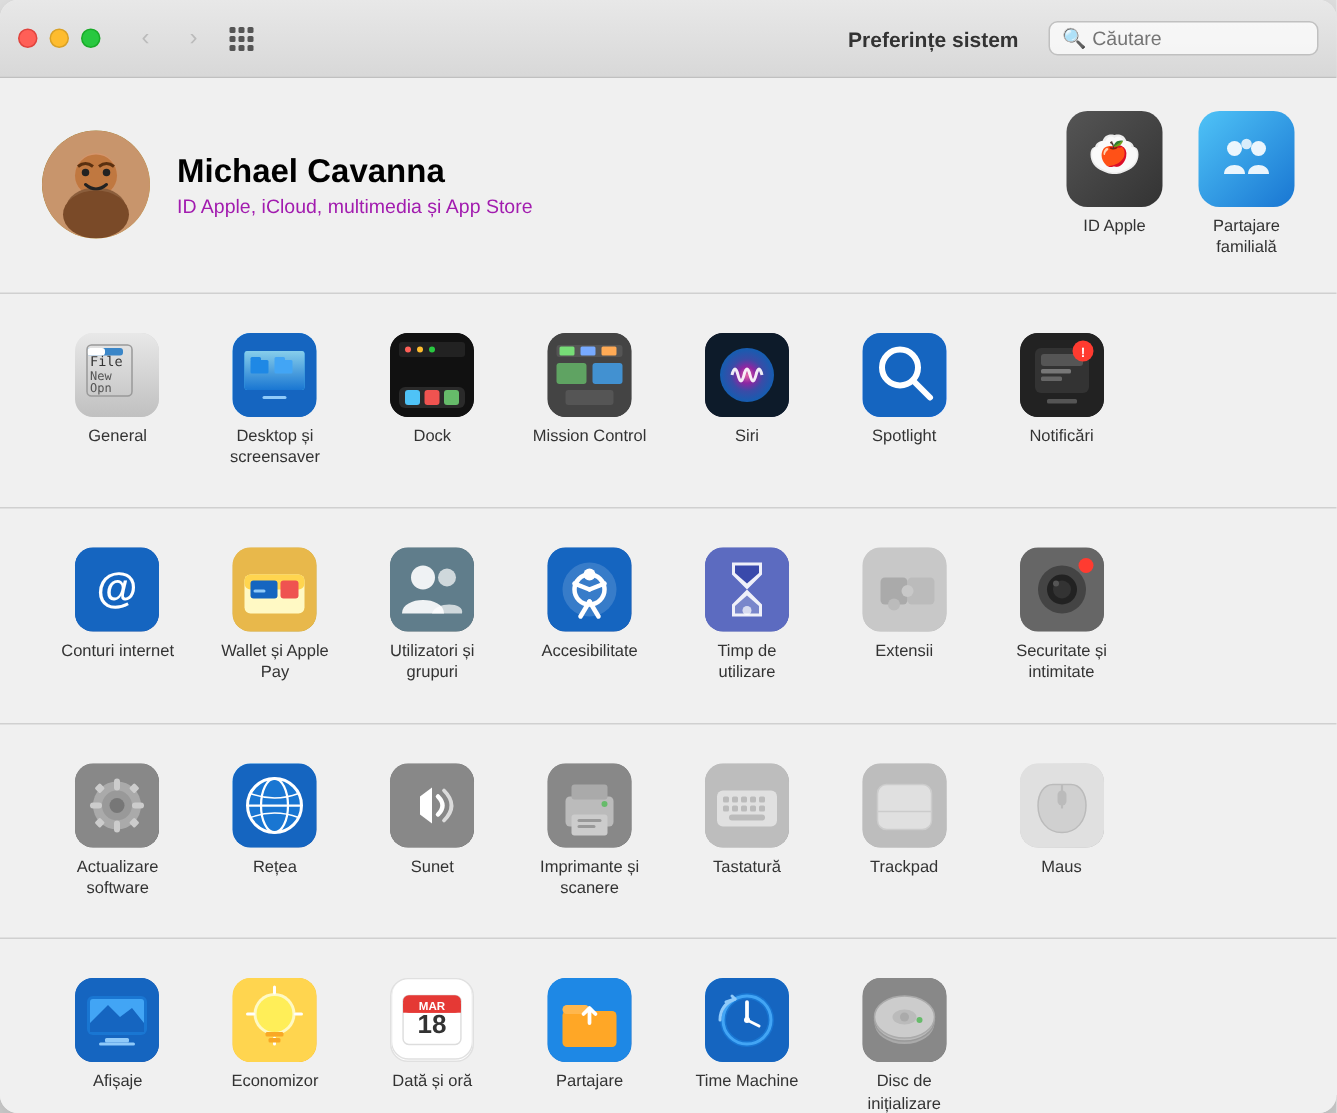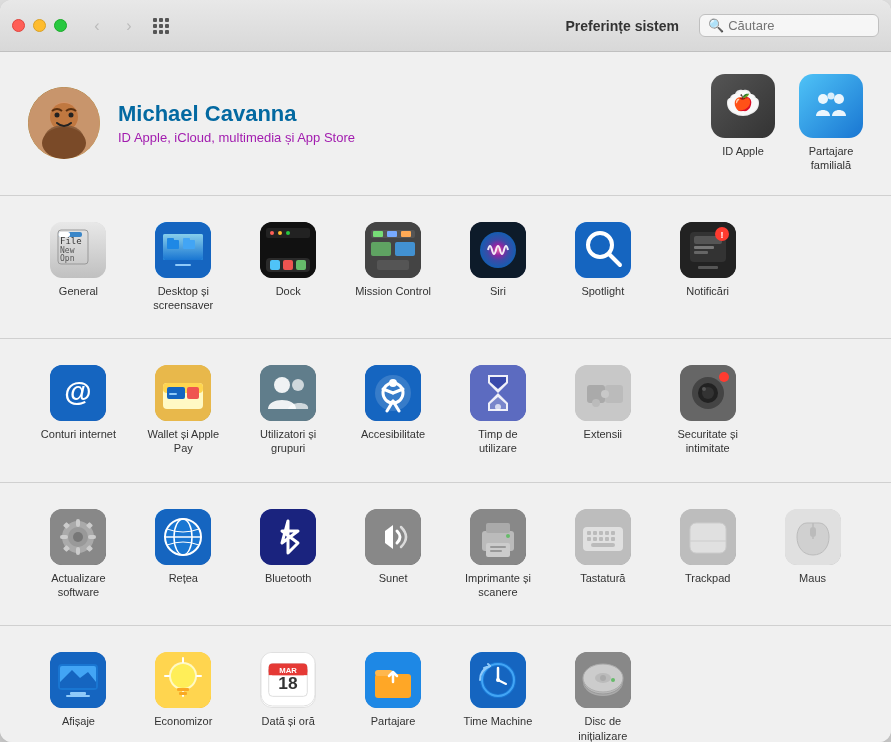--- a/index.html
+++ b/index.html
@@ -138,21 +138,21 @@
       justify-content: center;
       font-size: 36px;
     }
     .profile-info {
       margin-left: 18px;
       flex: 1;
     }
     .profile-name {
       font-size: 22px;
       font-weight: 600;
-      color: #0369a1;
+      color: #000000;
     }
     .profile-subtitle {
       font-size: 13px;
       color: #a21caf;
       margin-top: 3px;
     }
     .profile-actions {
       display: flex;
       gap: 24px;
       align-items: flex-start;
@@ -621,30 +621,20 @@
               <circle cx="28" cy="28" r="18" fill="none" stroke="white" stroke-width="2"></circle>
               <ellipse cx="28" cy="28" rx="9" ry="18" fill="none" stroke="white" stroke-width="1.5"></ellipse>
               <line x1="10" y1="28" x2="46" y2="28" stroke="white" stroke-width="1.5"></line>
               <path d="M12 20 Q28 26 44 20" stroke="white" stroke-width="1" fill="none"></path>
               <path d="M12 36 Q28 30 44 36" stroke="white" stroke-width="1" fill="none"></path>
             </svg>
           </div>
           <span class="pref-label">Rețea</span>
         </div>
 
-        <div class="pref-item">
-          <div class="pref-icon icon-bluetooth">
-            <svg width="56" height="56" viewBox="0 0 56 56">
-              <rect width="56" height="56" rx="12" fill="#1a237e"></rect>
-
-              <path d="M28 12 L28 44 L38 34 L22 22 L38 22 L22 34 Z" stroke="white" stroke-width="3" fill="none" stroke-linejoin="round"></path>
-            </svg>
-          </div>
-          <span class="pref-label">Bluetooth</span>
-        </div>
 
         <div class="pref-item">
           <div class="pref-icon icon-sound">
             <svg width="56" height="56" viewBox="0 0 56 56">
               <rect width="56" height="56" rx="12" fill="#888"></rect>
 
               <path d="M20 22 L20 34 L28 40 L28 16 Z" fill="white"></path>
               <path d="M32 22 Q38 28 32 34" stroke="white" stroke-width="3" fill="none" stroke-linecap="round"></path>
               <path d="M36 18 Q46 28 36 38" stroke="white" stroke-width="2.5" fill="none" stroke-linecap="round" opacity="0.7"></path>
             </svg>

